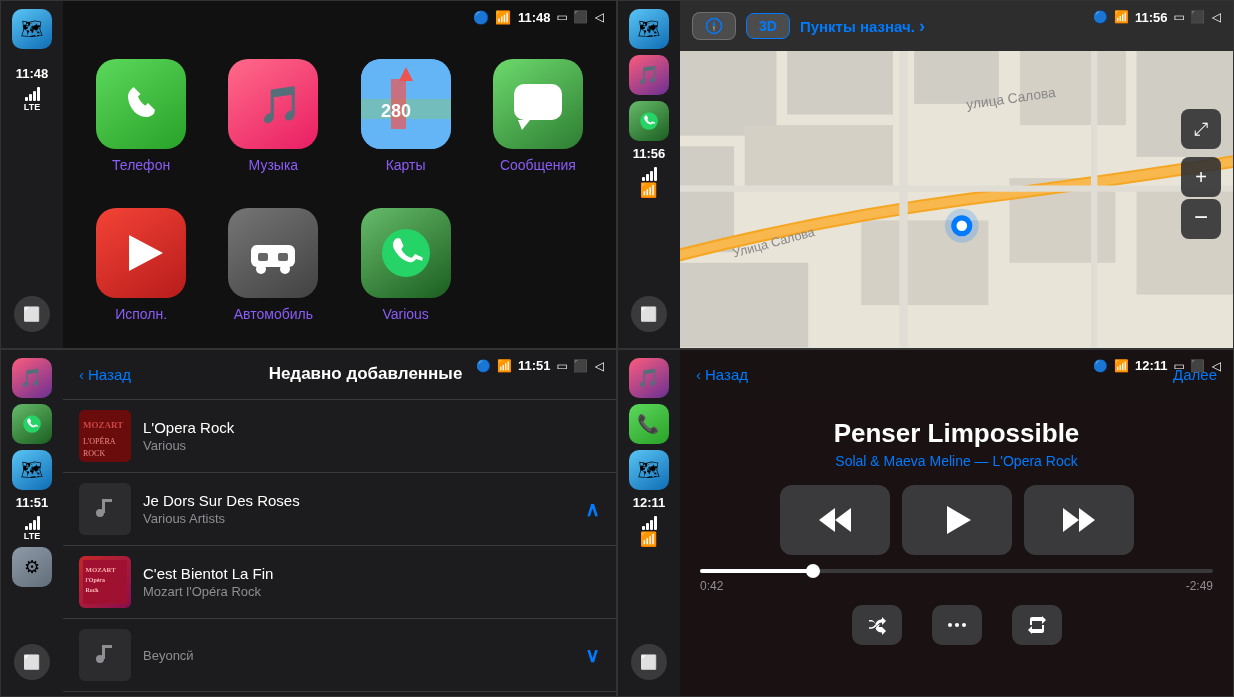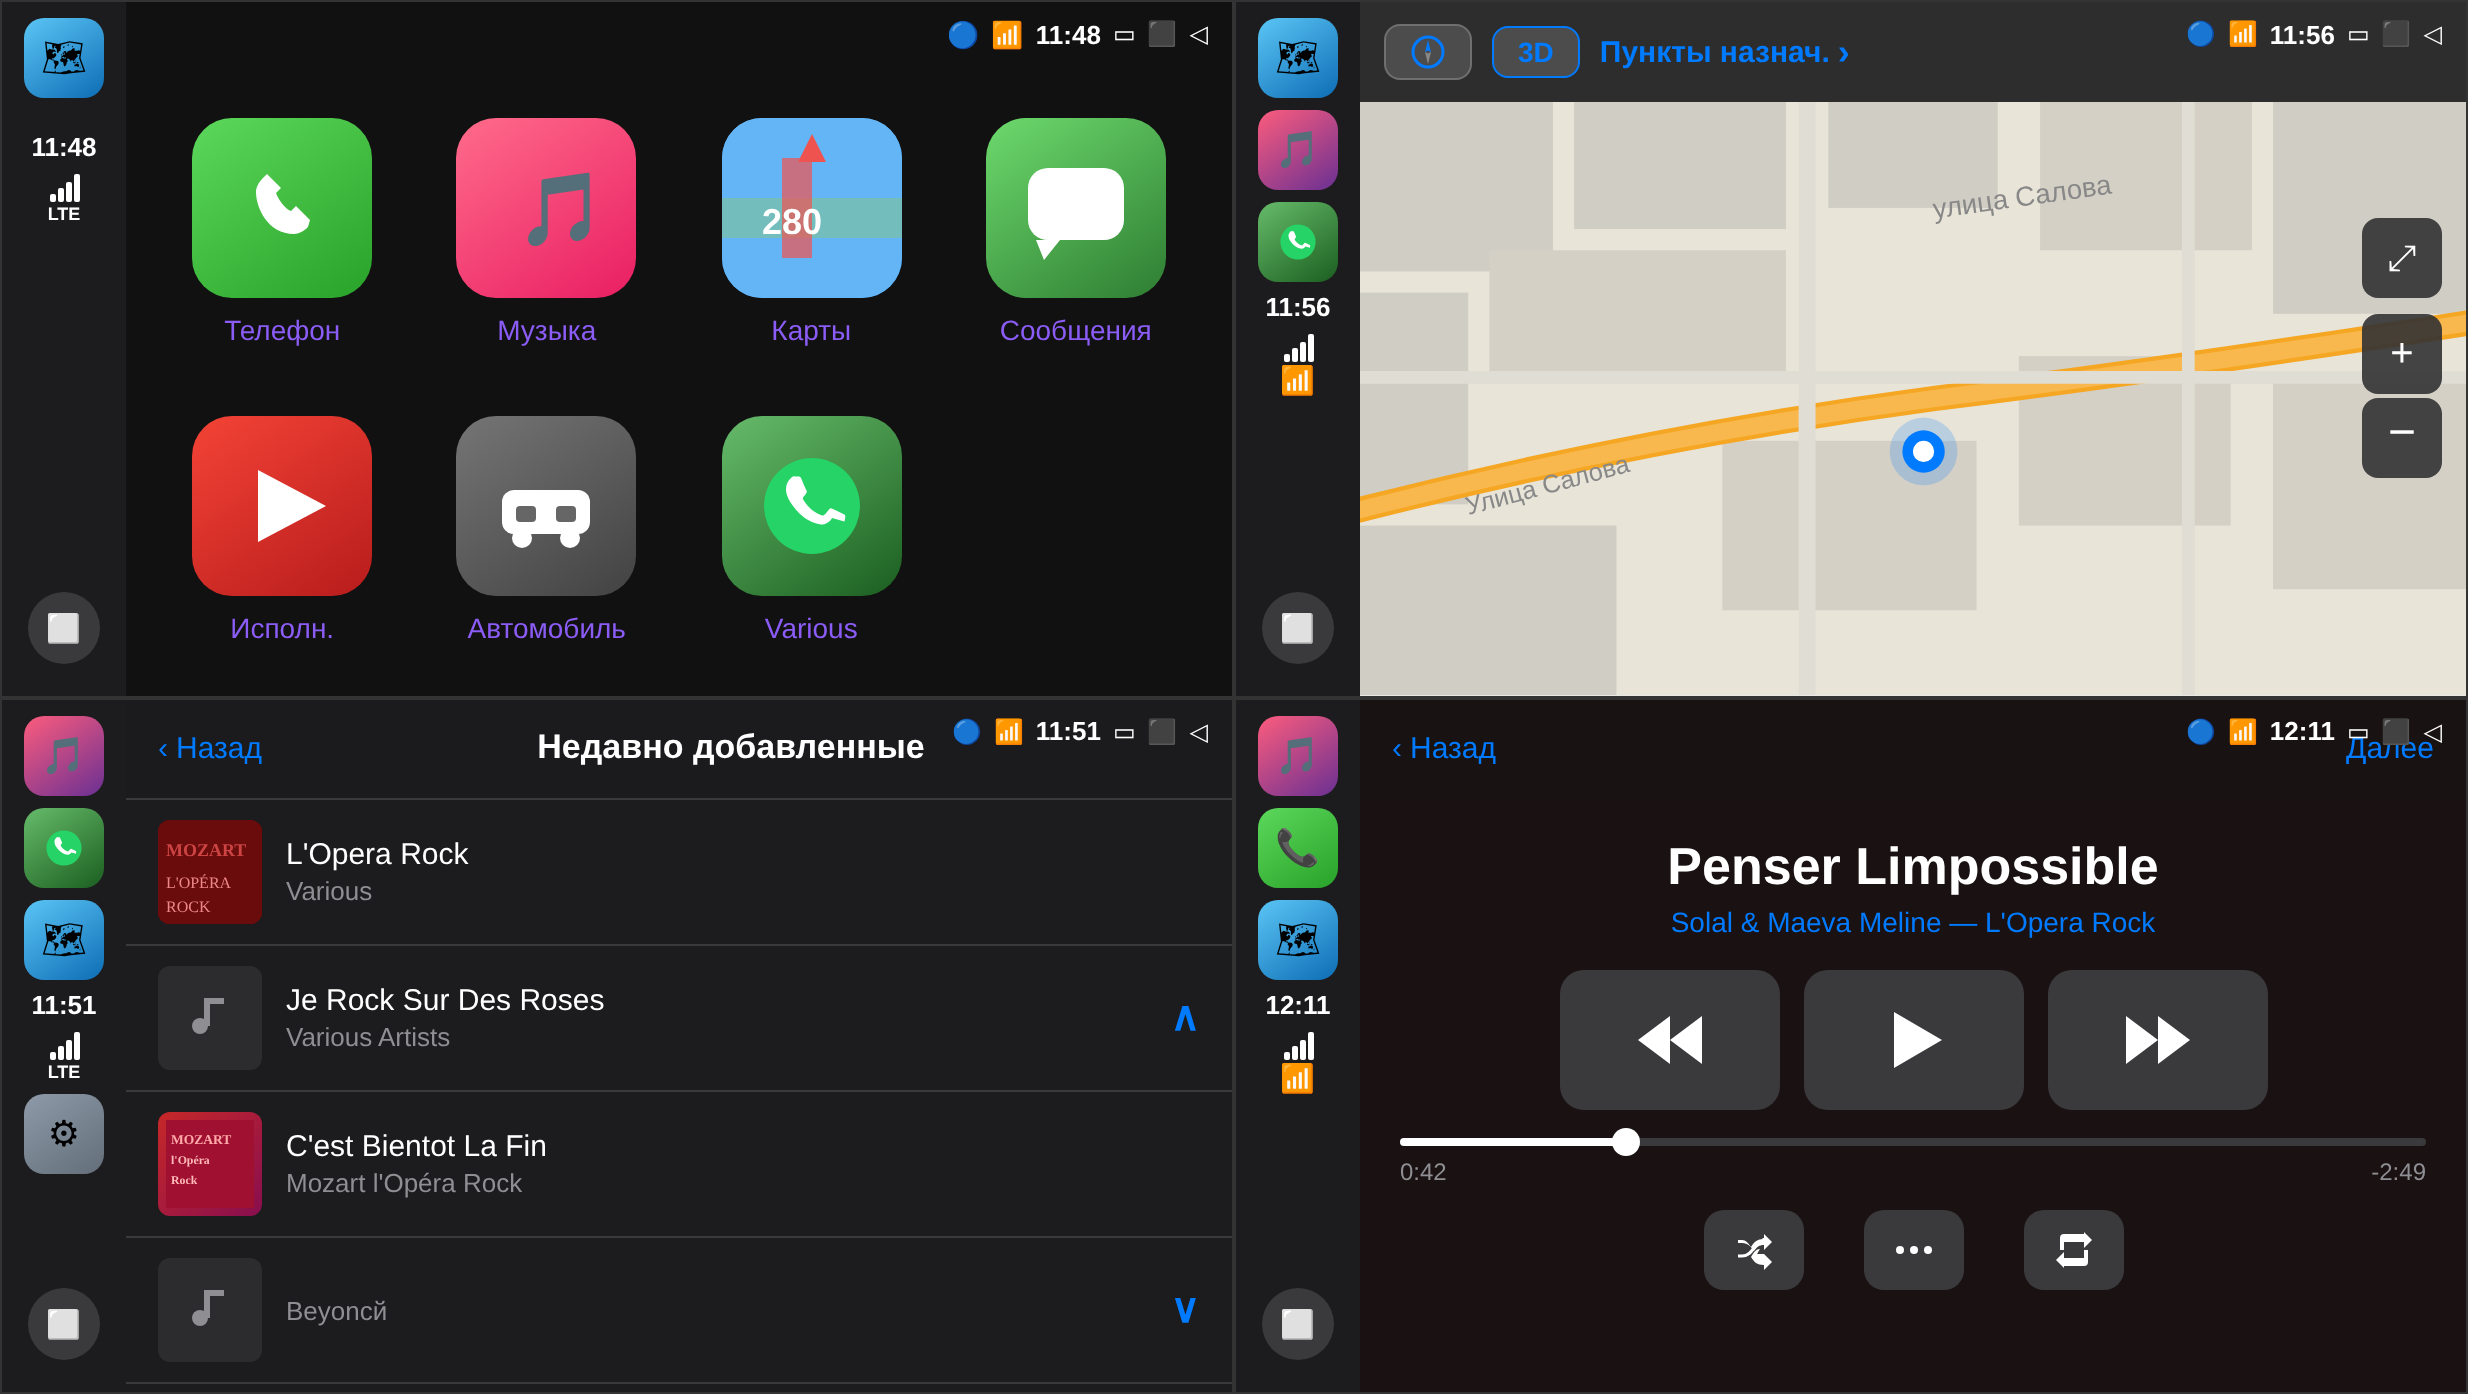--- a/index.html
+++ b/index.html
@@ -699,21 +699,21 @@
 
       <div class="music-item">
         <div class="music-thumb note" style="background:#2c2c2e;">
           <svg width="28" height="28" viewBox="0 0 28 28">
               <rect x="11" y="4" width="3" height="14" fill="#8e8e93"></rect>
               <rect x="11" y="4" width="10" height="3" fill="#8e8e93"></rect>
               <circle cx="9" cy="18" r="4" fill="#8e8e93"></circle>
             </svg>
         </div>
         <div class="music-info">
-          <div class="music-title">Je Rock Sur Des Roses</div>
+          <div class="music-title">Je Dors Sur Des Roses</div>
           <div class="music-artist">Various Artists</div>
         </div>
         <div class="music-chevron" style="color:#007aff; font-size:20px">∧</div>
       </div>
 
       <div class="music-item">
         <div class="music-thumb mozart">
           <svg width="52" height="52" viewBox="0 0 52 52">
               <rect width="52" height="52" fill="#a01030"></rect>
               <text x="3" y="14" font-size="8" fill="#ffaaaa" font-weight="bold" font-family="serif">MOZART</text>

